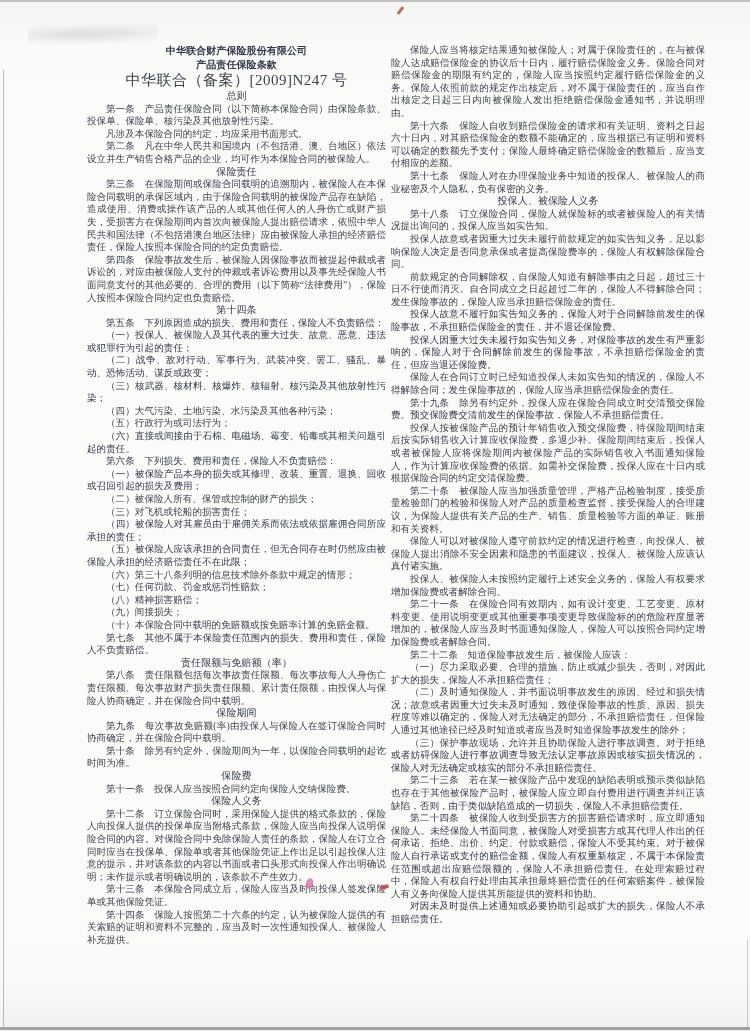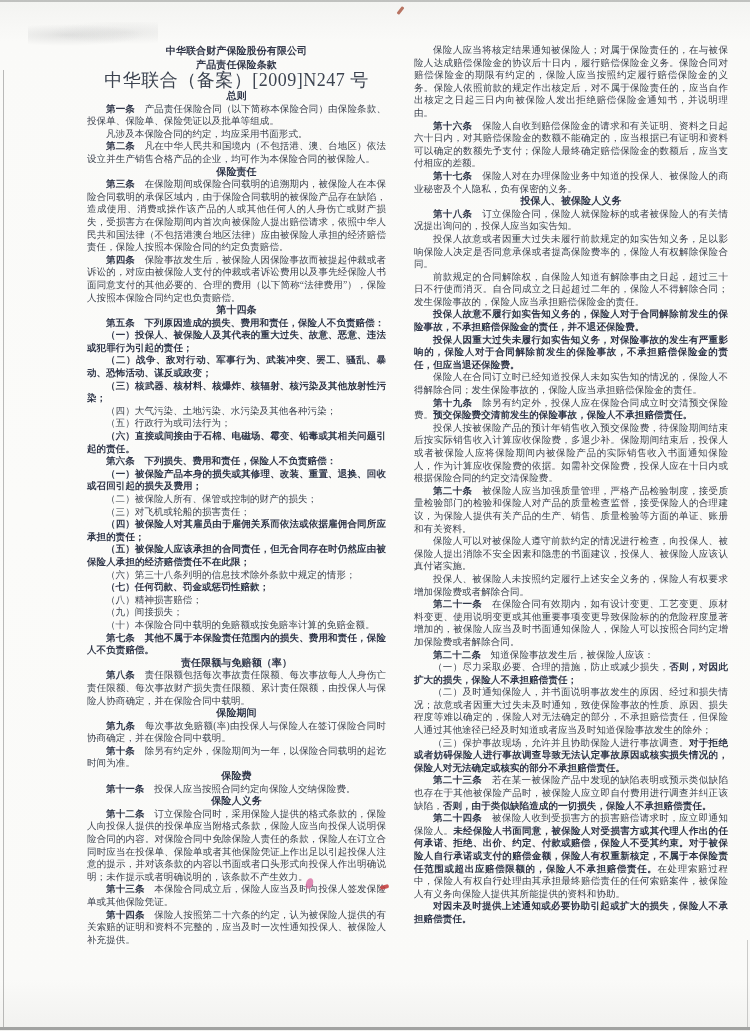--- a/index.html
+++ b/index.html
@@ -16,47 +16,47 @@
   }
   .edge-top{position:absolute;top:0;left:0;right:0;height:2px;background:#8e8f8e;opacity:.5;}
   .edge-bottom{position:absolute;bottom:1px;left:0;right:0;height:3px;background:#777876;opacity:.65;}
   .edge-left{position:absolute;left:3px;top:70px;bottom:4px;width:1px;background:#a9a9a7;opacity:.8;}
   .edge-right{position:absolute;right:2px;top:940px;bottom:4px;width:1px;background:#b5b5b3;opacity:.7;}
   .smudge{position:absolute;left:28px;top:22px;width:130px;height:26px;
     background:radial-gradient(ellipse at 30% 50%,rgba(120,122,125,.18),rgba(120,122,125,0) 60%),
                radial-gradient(ellipse at 75% 40%,rgba(120,122,125,.12),rgba(120,122,125,0) 55%);}
   .col{position:absolute;top:44px;font-size:9.5px;line-height:12.6px;letter-spacing:.1px;}
   .col-left{left:87px;width:299px;}
-  .col-right{left:414px;width:314px;}
+  .col-right{left:391px;width:314px;}
   .blk{margin:0;}
   .para{text-indent:2em;text-align:justify;}
   .heading{text-align:center;font-weight:bold;font-size:10px;color:#333947;}
   .title1,.title2{text-align:center;font-weight:bold;font-size:10px;line-height:13.5px;color:#32384a;}
-  .docnum{text-align:center;font-size:18px;line-height:19px;letter-spacing:.5px;color:#3c4350;}
-  b{font-weight:bold;color:#30374a;}
+  .docnum{text-align:center;font-size:15px;line-height:19px;letter-spacing:.5px;color:#3c4350;}
+  b{font-weight:normal;color:#30374a;}
   .artifact{position:absolute;pointer-events:none;}
   .mark-pink{left:306px;top:878px;width:7px;height:11px;border-radius:50%;
     background:var(--pen_pink,#d86fa4);opacity:.8;transform:rotate(18deg);}
   .mark-red{left:380px;top:885px;width:9px;height:4px;
     background:var(--pen_red,#c43a3a);opacity:.85;transform:rotate(-14deg);border-radius:2px;}
   .mark-speck{left:399px;top:6px;width:3px;height:9px;background:#a9543e;opacity:.8;transform:rotate(38deg);border-radius:1px;}
 </style>
 </head>
 <body>
 
 <div class="page">
   <div class="smudge"></div>
 
   <div class="col col-left">
     <div class="title1">中华联合财产保险股份有限公司</div>
     <div class="title2">产品责任保险条款</div>
     <div class="docnum">中华联合（备案）[2009]N247 号</div>
     <div>
         <div class="blk heading"><b>总则</b></div>
-        <div class="blk para"><b>第一条　</b><span>产品责任保险合同（以下简称本保险合同）由保险条款、投保单、保险单、保险凭证以及批单等组成。</span></div>
+        <div class="blk para"><b>第一条　</b><span>产品责任保险合同（以下简称本保险合同）由保险条款、投保单、保险单、核污染及其他放射性污染。</span></div>
         <div class="blk para"><span>凡涉及本保险合同的约定，均应采用书面形式。</span></div>
         <div class="blk para"><b>第二条　</b><span>凡在中华人民共和国境内（不包括港、澳、台地区）依法设立并生产销售合格产品的企业，均可作为本保险合同的被保险人。</span></div>
         <div class="blk heading"><b>保险责任</b></div>
         <div class="blk para"><b>第三条　</b><span>在保险期间或保险合同载明的追溯期内，被保险人在本保险合同载明的承保区域内，由于保险合同载明的被保险产品存在缺陷，造成使用、消费或操作该产品的人或其他任何人的人身伤亡或财产损失，受损害方在保险期间内首次向被保险人提出赔偿请求，依照中华人民共和国法律（不包括港澳台地区法律）应由被保险人承担的经济赔偿责任，保险人按照本保险合同的约定负责赔偿。</span></div>
         <div class="blk para"><b>第四条　</b><span>保险事故发生后，被保险人因保险事故而被提起仲裁或者诉讼的，对应由被保险人支付的仲裁或者诉讼费用以及事先经保险人书面同意支付的其他必要的、合理的费用（以下简称“法律费用”），保险人按照本保险合同约定也负责赔偿。</span></div>
         <div class="blk heading"><b>第十四条</b></div>
         <div class="blk para"><b>第五条　</b><b>下列原因造成的损失、费用和责任，保险人不负责赔偿：</b></div>
         <div class="blk para"><b>（一）投保人、被保险人及其代表的重大过失、故意、恶意、违法或犯罪行为引起的责任；</b></div>
         <div class="blk para"><b>（二）战争、敌对行动、军事行为、武装冲突、罢工、骚乱、暴动、恐怖活动、谋反或政变；</b></div>
         <div class="blk para"><b>（三）核武器、核材料、核爆炸、核辐射、核污染及其他放射性污染；</b></div>

